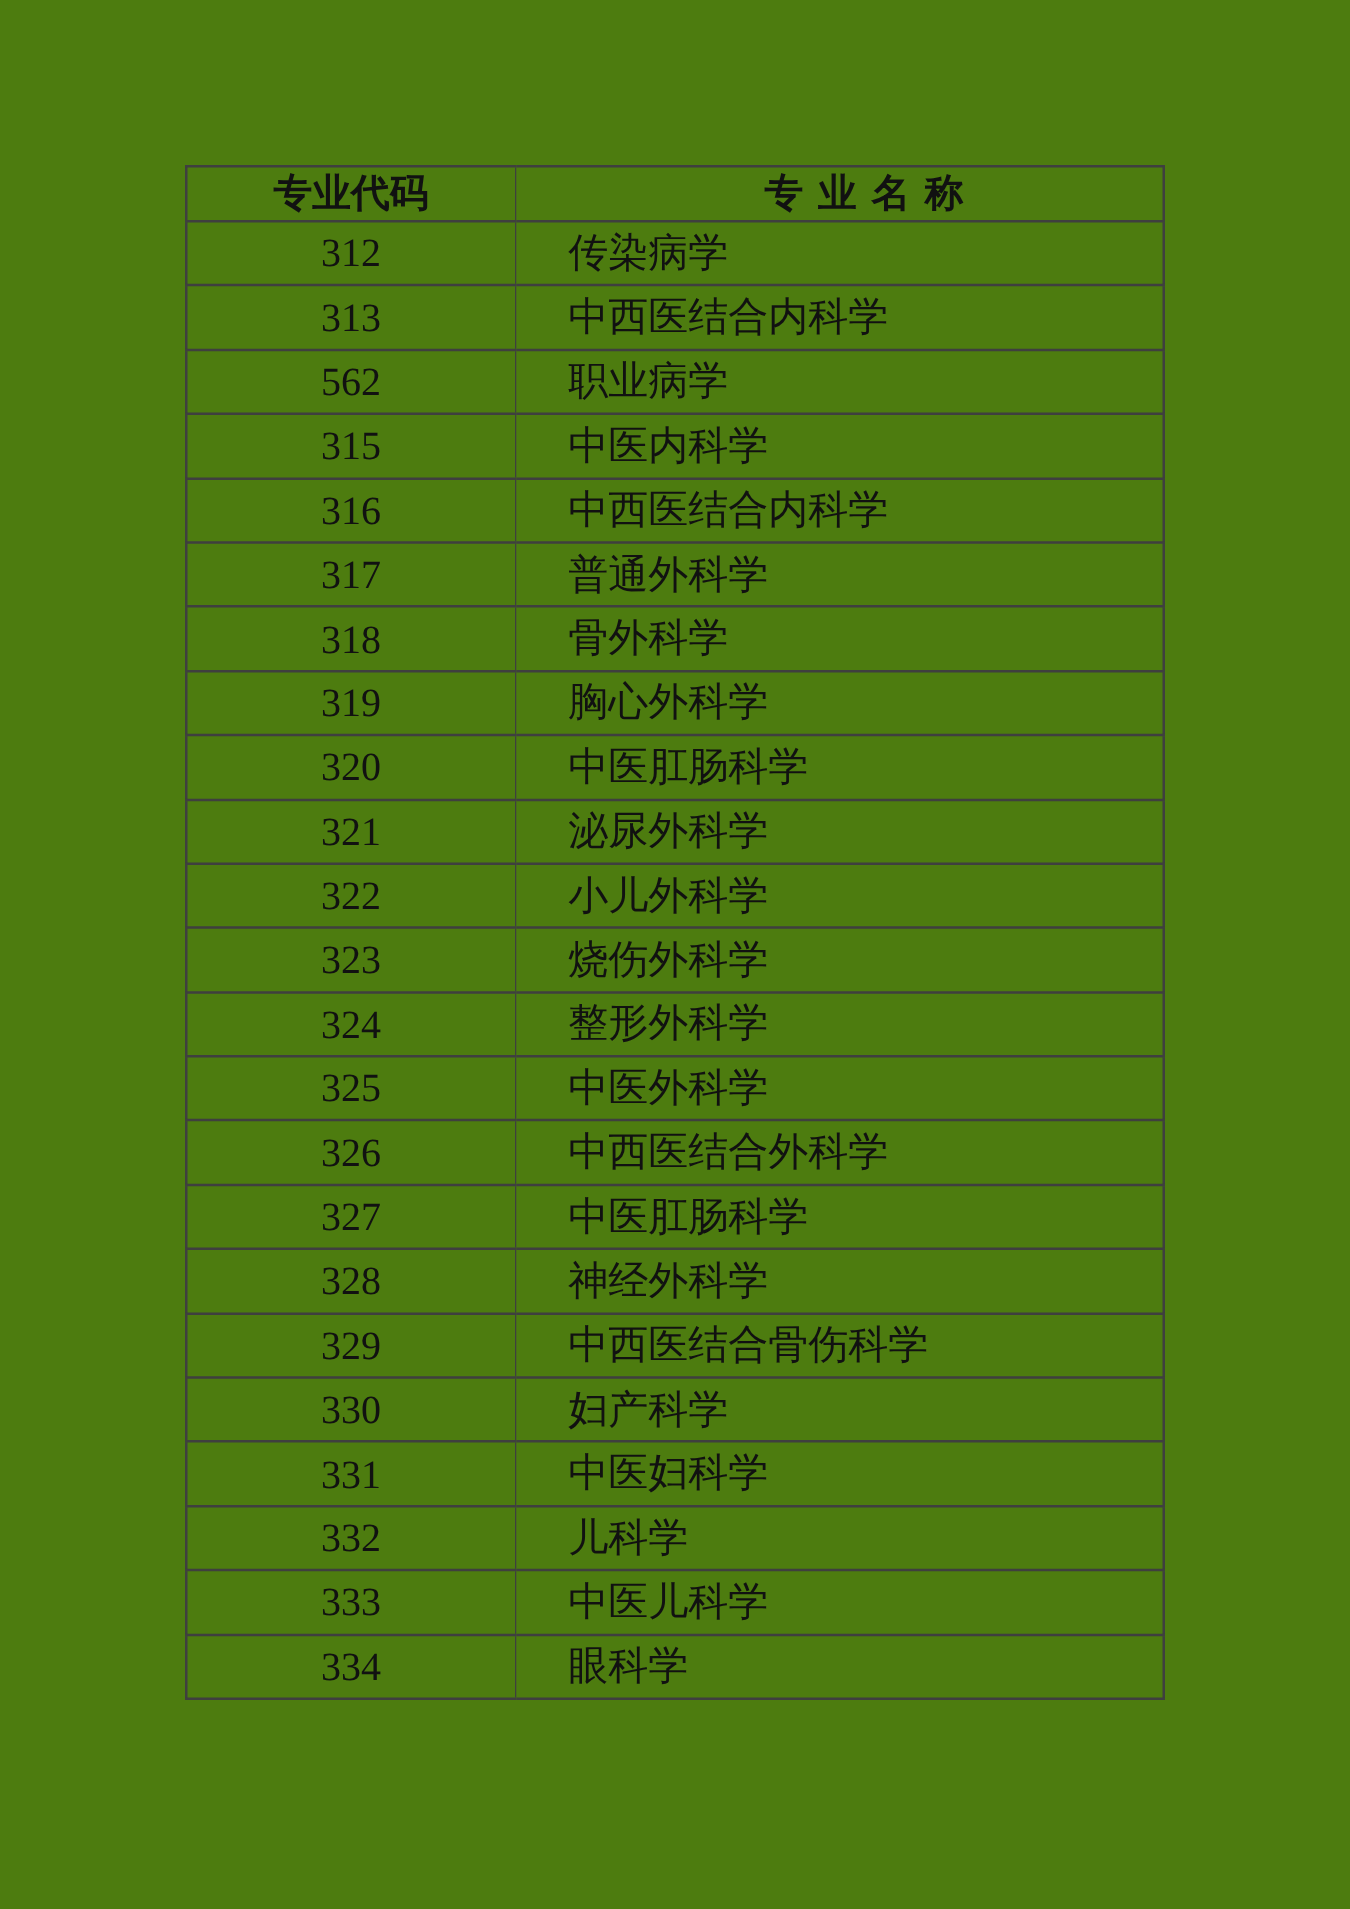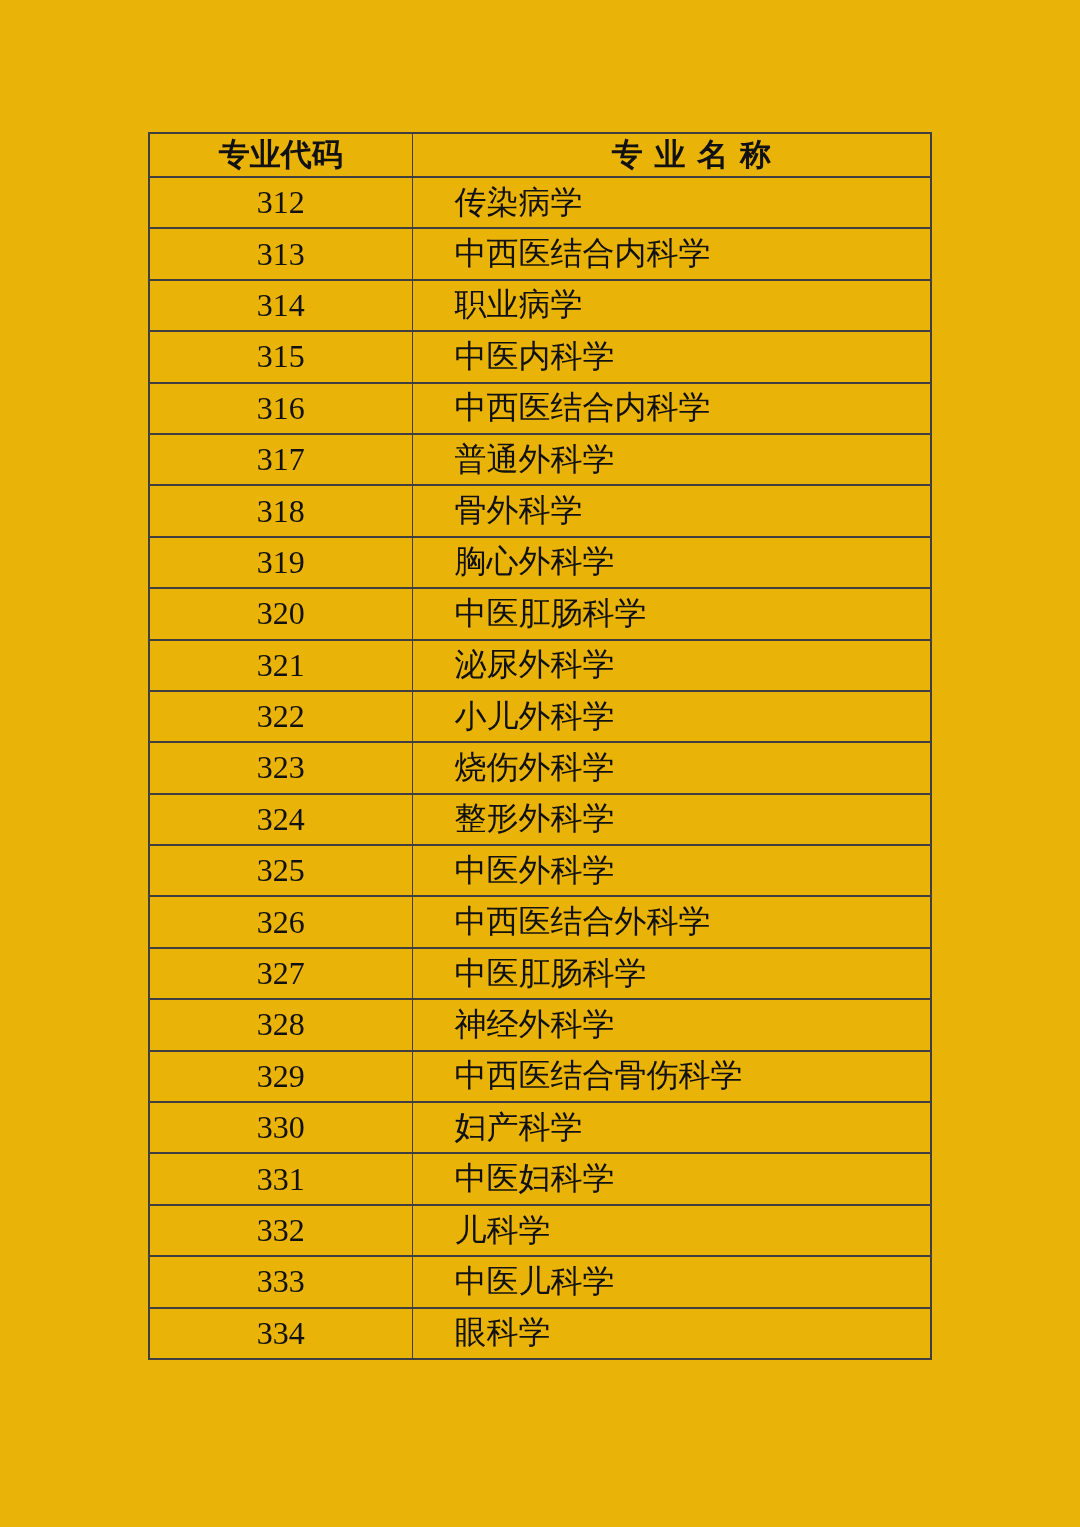--- a/index.html
+++ b/index.html
@@ -4,21 +4,21 @@
 <style>
   html, body {
     margin: 0;
     padding: 0;
     background: #ffffff;
   }
   .page {
     position: relative;
     width: 1080px;
     height: 1527px;
-    background: #eab308;
+    background: #4d7c0f;
     font-family: "Liberation Serif", "DejaVu Serif", serif;
     color: #111111;
     overflow: hidden;
     text-decoration: underline;
   }
   table.major-table {
     position: absolute;
     left: 148px;
     top: 132px;
     width: 782px;
@@ -89,21 +89,21 @@
     <tbody id="table-body">
         <tr>
           <td class="col-code">312</td>
           <td class="col-name">传染病学</td>
         </tr>
         <tr>
           <td class="col-code">313</td>
           <td class="col-name">中西医结合内科学</td>
         </tr>
         <tr>
-          <td class="col-code">314</td>
+          <td class="col-code">562</td>
           <td class="col-name">职业病学</td>
         </tr>
         <tr>
           <td class="col-code">315</td>
           <td class="col-name">中医内科学</td>
         </tr>
         <tr>
           <td class="col-code">316</td>
           <td class="col-name">中西医结合内科学</td>
         </tr>

